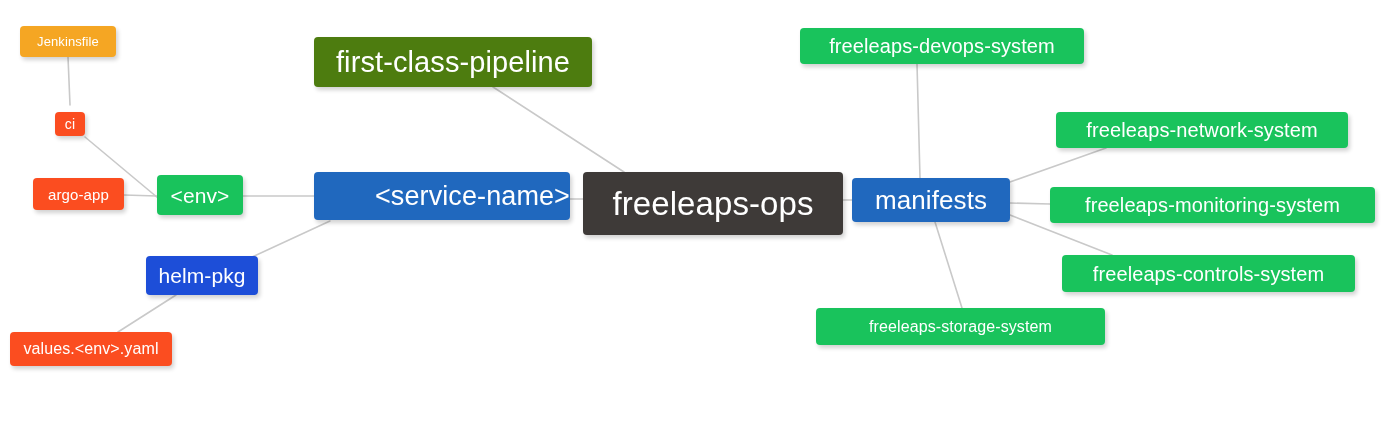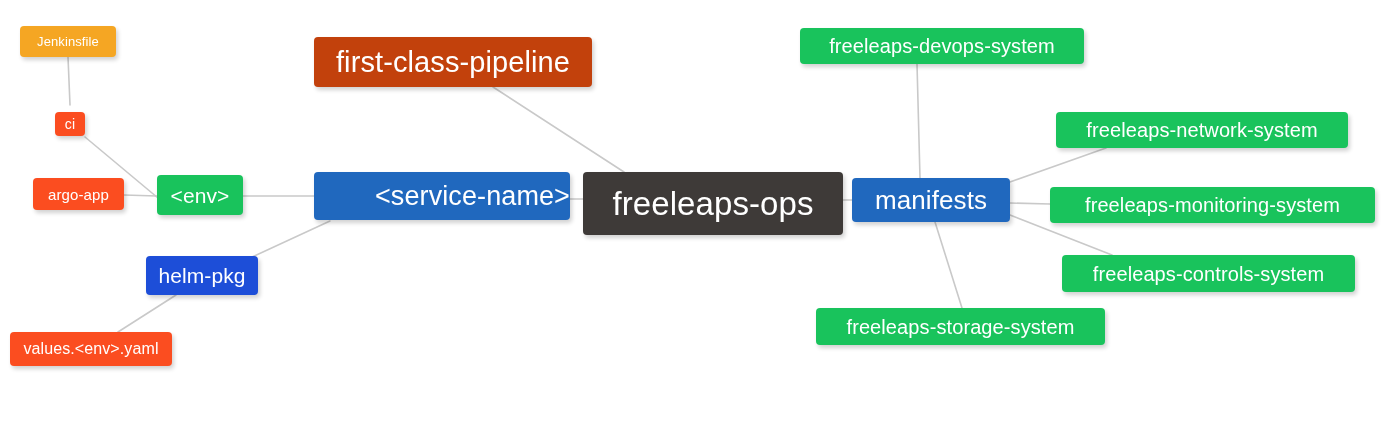--- a/index.html
+++ b/index.html
@@ -78,21 +78,21 @@
       </div>
       <div class="mm-node" style="left: 157px; top: 175px; width: 86px; height: 40px; background: rgb(25, 195, 92); font-size: 21px;">
         <span class="mm-node-label">&lt;env&gt;</span>
       </div>
       <div class="mm-node" style="left: 146px; top: 256px; width: 112px; height: 39px; background: #1d4ed8; font-size: 21px;">
         <span class="mm-node-label">helm-pkg</span>
       </div>
       <div class="mm-node" style="left: 10px; top: 332px; width: 162px; height: 34px; background: rgb(251, 77, 32); font-size: 16px;">
         <span class="mm-node-label">values.&lt;env&gt;.yaml</span>
       </div>
-      <div class="mm-node" style="left: 314px; top: 37px; width: 278px; height: 50px; background: #c2410c; font-size: 29px;">
+      <div class="mm-node" style="left: 314px; top: 37px; width: 278px; height: 50px; background: #4d7c0f; font-size: 29px;">
         <span class="mm-node-label">first-class-pipeline</span>
       </div>
       <div class="mm-node" style="left: 314px; top: 172px; width: 256px; height: 48px; background: rgb(32, 104, 190); font-size: 27px; justify-content: flex-end;">
         <span class="mm-node-label">&lt;service-name&gt;</span>
       </div>
       <div class="mm-node" style="left: 583px; top: 172px; width: 260px; height: 63px; background: rgb(62, 58, 56); font-size: 33px; justify-content: center;">
         <span class="mm-node-label">freeleaps-ops</span>
       </div>
       <div class="mm-node" style="left: 852px; top: 178px; width: 158px; height: 44px; background: rgb(32, 104, 190); font-size: 26px;">
         <span class="mm-node-label">manifests</span>
@@ -102,17 +102,17 @@
       </div>
       <div class="mm-node" style="left: 1056px; top: 112px; width: 292px; height: 36px; background: rgb(25, 195, 92); font-size: 20px;">
         <span class="mm-node-label">freeleaps-network-system</span>
       </div>
       <div class="mm-node" style="left: 1050px; top: 187px; width: 325px; height: 36px; background: rgb(25, 195, 92); font-size: 20px;">
         <span class="mm-node-label">freeleaps-monitoring-system</span>
       </div>
       <div class="mm-node" style="left: 1062px; top: 255px; width: 293px; height: 37px; background: rgb(25, 195, 92); font-size: 20px; align-items: center;">
         <span class="mm-node-label">freeleaps-controls-system</span>
       </div>
-      <div class="mm-node" style="left: 816px; top: 308px; width: 289px; height: 37px; background: rgb(25, 195, 92); font-size: 20px;">
+      <div class="mm-node" style="left: 816px; top: 308px; width: 289px; height: 37px; background: rgb(25, 195, 92); font-size: 16px;">
         <span class="mm-node-label">freeleaps-storage-system</span>
       </div>
     </div>
 </div>
 
 </body></html>

